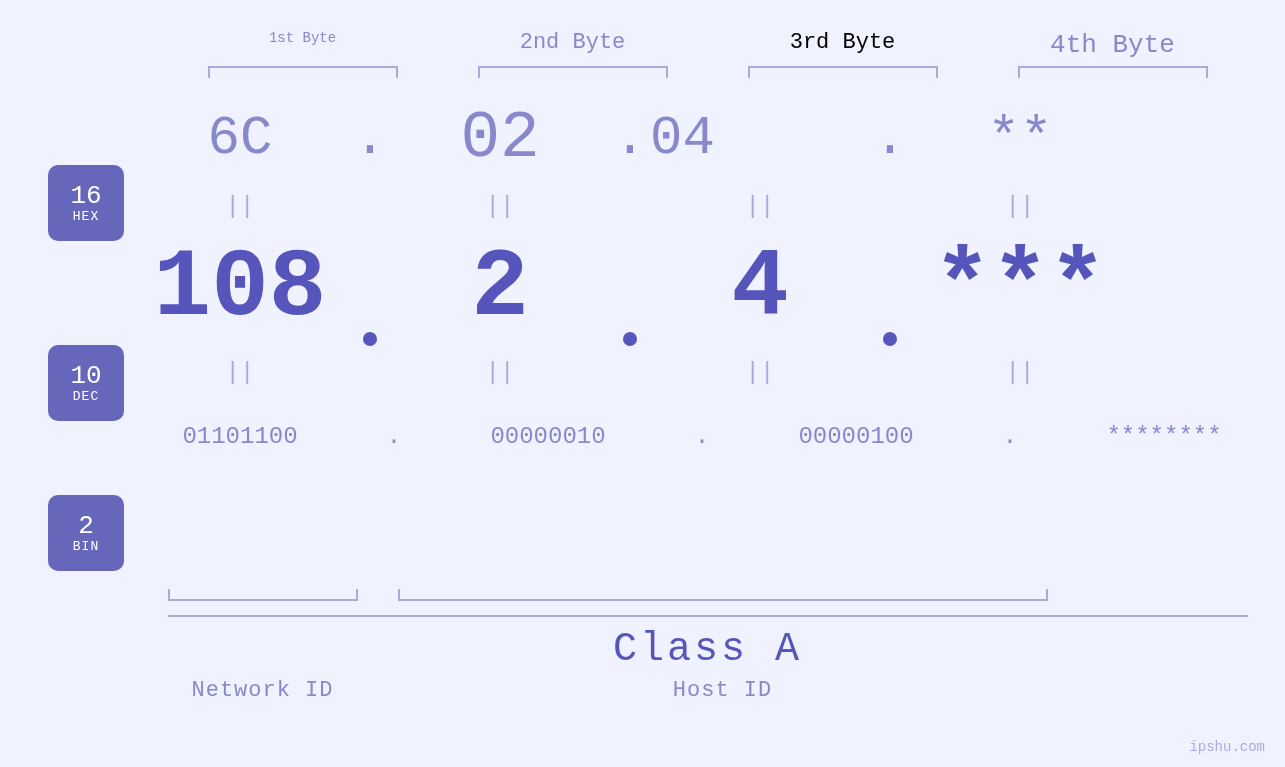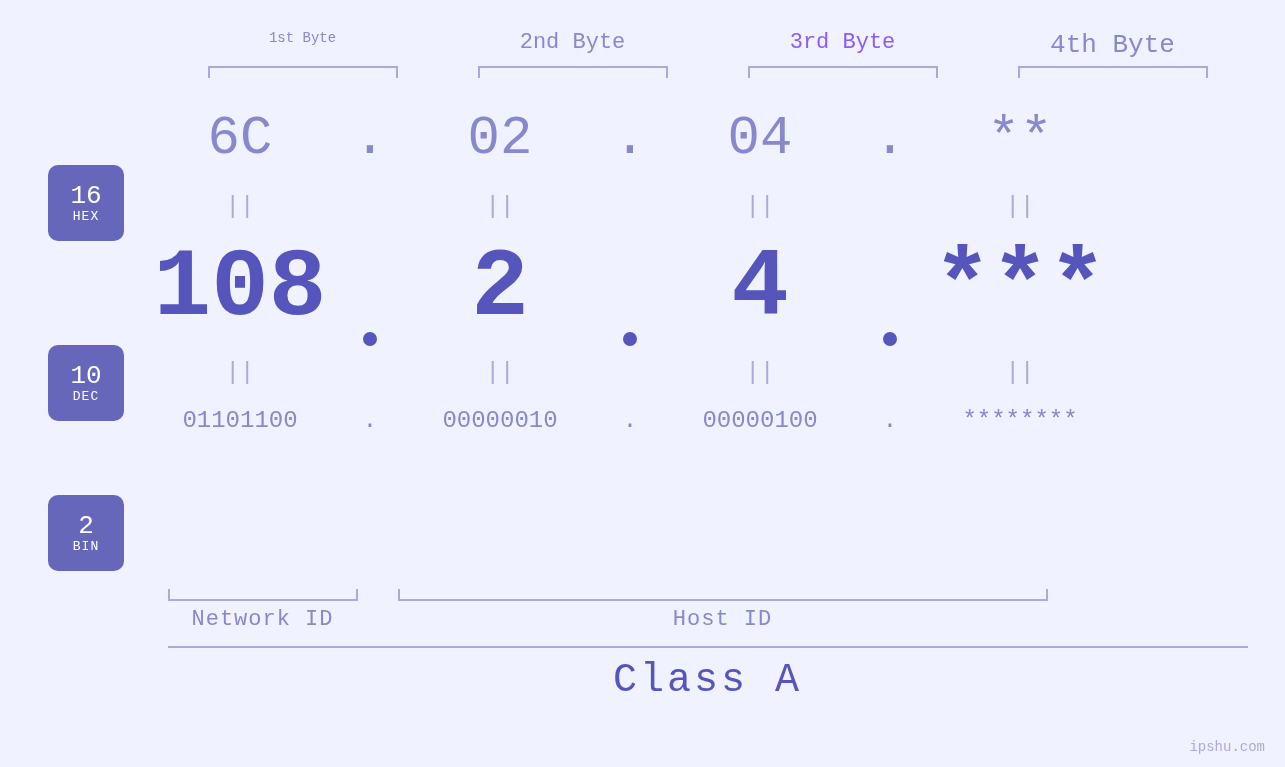--- a/index.html
+++ b/index.html
@@ -92,21 +92,21 @@
     }
   </style>
 </head>
 <body>
 
 <div class="container">
 
   <div style="display:flex; width:1080px; margin-left:130px; justify-content:space-around; margin-bottom:6px; margin-top:10px;">
     <div style="width:220px; text-align:center; color:#8888cc; font-size:14px; font-family:'Courier New',monospace;">1st Byte</div>
     <div style="width:220px; text-align:center; color:#8888cc; font-size:22px; font-family:'Courier New',monospace;">2nd Byte</div>
-    <div style="width:220px; text-align:center; color:#8b5cf6; font-size:22px; font-family:'Courier New',monospace;">3rd Byte</div>
+    <div style="width:220px; text-align:center; color:#000000; font-size:22px; font-family:'Courier New',monospace;">3rd Byte</div>
     <div style="width:220px; text-align:center; color:#8888cc; font-size:26px; font-family:'Courier New',monospace;">4th Byte</div>
   </div>
 
   <div style="display:flex; width:1080px; margin-left:130px; justify-content:space-around; margin-bottom:10px;">
     <div style="width:190px; height:12px; border-top:2px solid #aaaadd; border-left:2px solid #aaaadd; border-right:2px solid #aaaadd;"></div>
     <div style="width:190px; height:12px; border-top:2px solid #aaaadd; border-left:2px solid #aaaadd; border-right:2px solid #aaaadd;"></div>
     <div style="width:190px; height:12px; border-top:2px solid #aaaadd; border-left:2px solid #aaaadd; border-right:2px solid #aaaadd;"></div>
     <div style="width:190px; height:12px; border-top:2px solid #aaaadd; border-left:2px solid #aaaadd; border-right:2px solid #aaaadd;"></div>
   </div>
 
@@ -131,23 +131,23 @@
           <span class="badge-text">BIN</span>
         </div>
       </div>
     </div>
 
     <div class="values-col">
 
       <div style="display:flex; align-items:center; height:100px;">
         <div style="width:220px; text-align:center; font-size:54px; color:#8888cc; font-family:'Courier New',monospace;">6C</div>
         <div style="width:40px; text-align:center; font-size:54px; color:#8888cc; font-family:'Courier New',monospace;">.</div>
-        <div style="width:220px; text-align:center; font-size:54px; color:#8888cc; font-family:'Courier New',monospace;">02</div>
+        <div style="width:220px; text-align:center; font-size:66px; color:#8888cc; font-family:'Courier New',monospace;">02</div>
         <div style="width:40px; text-align:center; font-size:54px; color:#8888cc; font-family:'Courier New',monospace;">.</div>
-        <div style="width:220px; text-align:center; font-size:54px; color:#8888cc; font-family:'Courier New',monospace;">04</div>
+        <div style="width:220px; font-size:54px; color:#8888cc; font-family:'Courier New',monospace;">04</div>
         <div style="width:40px; text-align:center; font-size:54px; color:#8888cc; font-family:'Courier New',monospace;">.</div>
         <div style="width:220px; text-align:center; font-size:54px; color:#8888cc; font-family:'Courier New',monospace;">**</div>
       </div>
 
       <div style="display:flex; align-items:center; height:36px;">
         <div style="width:220px; text-align:center; font-size:24px; color:#aaaadd; font-family:'Courier New',monospace;">||</div>
         <div style="width:40px;"></div>
         <div style="width:220px; text-align:center; font-size:24px; color:#aaaadd; font-family:'Courier New',monospace;">||</div>
         <div style="width:40px;"></div>
         <div style="width:220px; text-align:center; font-size:24px; color:#aaaadd; font-family:'Courier New',monospace;">||</div>
@@ -174,21 +174,21 @@
       <div style="display:flex; align-items:center; height:36px;">
         <div style="width:220px; text-align:center; font-size:24px; color:#aaaadd; font-family:'Courier New',monospace;">||</div>
         <div style="width:40px;"></div>
         <div style="width:220px; text-align:center; font-size:24px; color:#aaaadd; font-family:'Courier New',monospace;">||</div>
         <div style="width:40px;"></div>
         <div style="width:220px; text-align:center; font-size:24px; color:#aaaadd; font-family:'Courier New',monospace;">||</div>
         <div style="width:40px;"></div>
         <div style="width:220px; text-align:center; font-size:24px; color:#aaaadd; font-family:'Courier New',monospace;">||</div>
       </div>
 
-      <div style="display:flex; align-items:center; height:60px;">
+      <div style="display:flex; align-items:flex-end; height:60px;gap:24px;">
         <div style="width:220px; text-align:center; font-size:24px; color:#8888cc; font-family:'Courier New',monospace;">01101100</div>
         <div style="width:40px; text-align:center; font-size:24px; color:#8888cc; font-family:'Courier New',monospace;">.</div>
         <div style="width:220px; text-align:center; font-size:24px; color:#8888cc; font-family:'Courier New',monospace;">00000010</div>
         <div style="width:40px; text-align:center; font-size:24px; color:#8888cc; font-family:'Courier New',monospace;">.</div>
         <div style="width:220px; text-align:center; font-size:24px; color:#8888cc; font-family:'Courier New',monospace;">00000100</div>
         <div style="width:40px; text-align:center; font-size:24px; color:#8888cc; font-family:'Courier New',monospace;">.</div>
         <div style="width:220px; text-align:center; font-size:24px; color:#8888cc; font-family:'Courier New',monospace;">********</div>
       </div>
 
     </div>
@@ -196,26 +196,26 @@
 
   <div style="display:flex; width:1080px; margin-left:130px; margin-top:6px;">
 
     <div style="width:190px; height:12px; border-bottom:2px solid #aaaadd; border-left:2px solid #aaaadd; border-right:2px solid #aaaadd;"></div>
 
     <div style="width:40px;"></div>
 
     <div style="width:650px; height:12px; border-bottom:2px solid #aaaadd; border-left:2px solid #aaaadd; border-right:2px solid #aaaadd;"></div>
   </div>
 
+  <div style="width:1080px; margin-left:130px; margin-top:14px;">
+    <div style="width:100%; border-bottom:2px solid #aaaadd;"></div>
+    <div style="text-align:center; font-size:40px; color:#5555bb; font-family:'Courier New',monospace; letter-spacing:3px; margin-top:10px;">Class A</div>
+  </div>
+
   <div style="display:flex; width:1080px; margin-left:130px; margin-top:6px;">
     <div style="width:190px; text-align:center; color:#8888cc; font-size:22px; font-family:'Courier New',monospace; letter-spacing:1px;">Network ID</div>
     <div style="width:40px;"></div>
     <div style="width:650px; text-align:center; color:#8888cc; font-size:22px; font-family:'Courier New',monospace; letter-spacing:1px;">Host ID</div>
   </div>
 
-  <div style="width:1080px; margin-left:130px; margin-top:14px;">
-    <div style="width:100%; border-bottom:2px solid #aaaadd;"></div>
-    <div style="text-align:center; font-size:40px; color:#5555bb; font-family:'Courier New',monospace; letter-spacing:3px; margin-top:10px;">Class A</div>
-  </div>
-
   <div class="watermark">ipshu.com</div>
 
 </div>
 
 </body></html>

